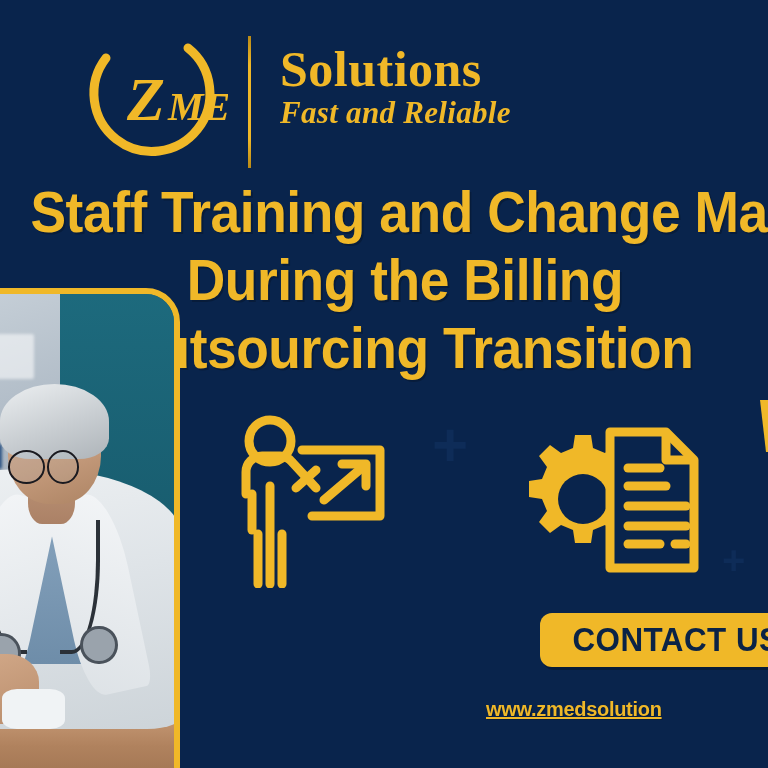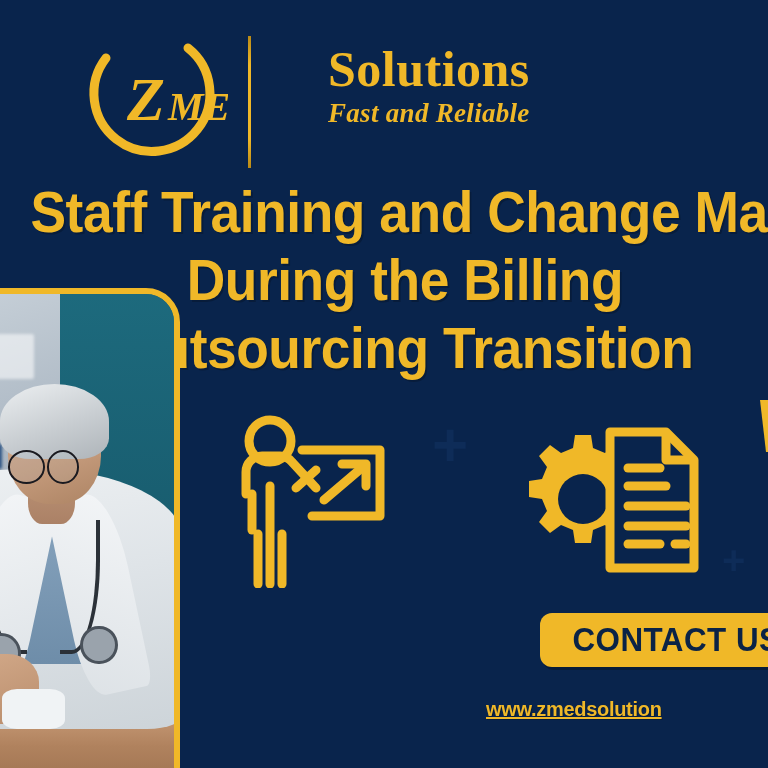--- a/index.html
+++ b/index.html
@@ -37,36 +37,35 @@
     top: 14px;
     width: 3px;
     height: 132px;
     background: linear-gradient(to bottom, #b98a16, #f0b828 22%, #f0b828 78%, #b98a16);
   }
   #logo-text {
     position: absolute;
     left: 212px;
     top: 20px;
     width: 258px;
-    margin-left: 48px;
   }
   .logo-word {
     font-family: "Liberation Serif", serif;
     font-weight: bold;
     font-size: 50px;
     line-height: 54px;
     color: #f0b828;
     letter-spacing: 0.5px;
     white-space: nowrap;
   }
   .logo-tag {
     font-family: "Liberation Serif", serif;
     font-weight: bold;
     font-style: italic;
-    font-size: 27px;
+    font-size: 31px;
     line-height: 34px;
     color: #f0b828;
     letter-spacing: 0.3px;
     white-space: nowrap;
   }
 
   
   #headline {
     position: absolute;
     left: -14px;

